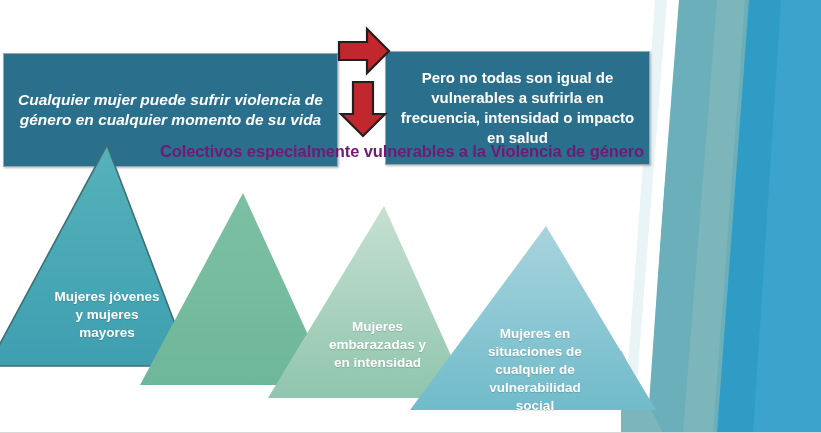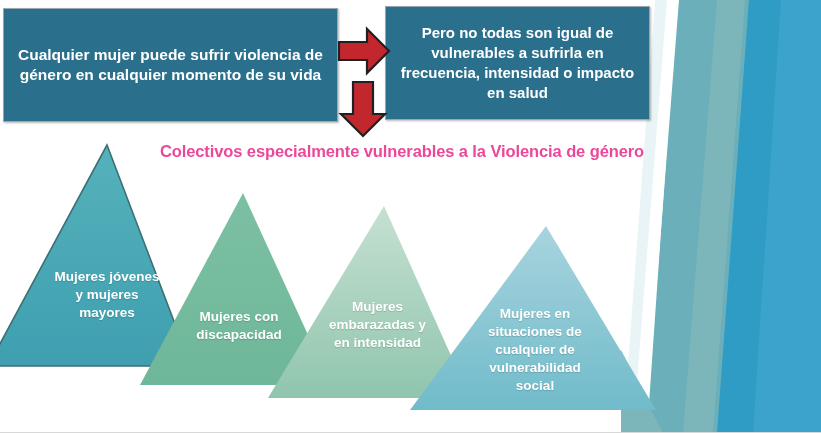--- a/index.html
+++ b/index.html
@@ -38,27 +38,29 @@
     border: 1px solid #9aa6ad;
     color: #ffffff;
     font-weight: bold;
     text-align: center;
     display: flex;
     align-items: center;
     justify-content: center;
     line-height: 1.32;
     padding: 4px 10px;
     box-shadow: 1px 1px 2px rgba(0,0,0,0.28);
+    margin-top: 45px;
   }
   #stmt-left {
     left: 3px;
     top: 8px;
     width: 335px;
     height: 114px;
     font-size: 15.5px;
+    font-style: italic;
   }
   #stmt-right {
     left: 385px;
     top: 6px;
     width: 265px;
     height: 114px;
     font-size: 15px;
   }
 
   
@@ -66,39 +68,40 @@
     position: absolute;
   }
 
   
   #section-heading {
     position: absolute;
     left: 122px;
     top: 142px;
     width: 560px;
     text-align: center;
-    color: #ec4899;
+    color: #701a75;
     font-weight: bold;
     font-size: 16.5px;
     letter-spacing: -0.1px;
     white-space: nowrap;
   }
 
   
   .tri-wrap {
     position: absolute;
   }
   .tri-label {
     position: absolute;
     color: #ffffff;
     font-weight: bold;
     text-align: center;
     line-height: 1.34;
     text-shadow: 0 1px 1px rgba(0,0,0,0.16);
     pointer-events: none;
+    margin-top: 20px;
   }
   #tri-label-0 { left: 52px;  top: 268px; width: 110px; font-size: 13.5px; }
   #tri-label-1 { left: 178px; top: 308px; width: 122px; font-size: 13.5px; }
   #tri-label-2 { left: 320px; top: 298px; width: 115px; font-size: 13.5px; }
   #tri-label-3 { left: 470px; top: 305px; width: 130px; font-size: 13.5px; }
 </style>
 </head>
 <body>
 
 <div id="slide">
@@ -152,19 +155,18 @@
 
     <polygon points="243,55 331,247 140,247" fill="url(#g1)"></polygon>
 
     <polygon points="384,68 470,260 268,260" fill="url(#g2)"></polygon>
 
     <polygon points="546,88 656,272 410,272" fill="url(#g3)"></polygon>
   </svg>
 
   <div id="tri-label-0" class="tri-label">Mujeres jóvenes y mujeres mayores</div>
 
-  <div id="tri-label-1" class="tri-label">Mujeres con discapacidad</div>
 
   <div id="tri-label-2" class="tri-label">Mujeres embarazadas y en intensidad</div>
 
   <div id="tri-label-3" class="tri-label">Mujeres en situaciones de cualquier de vulnerabilidad social</div>
 
 </div>
 
 </body></html>

